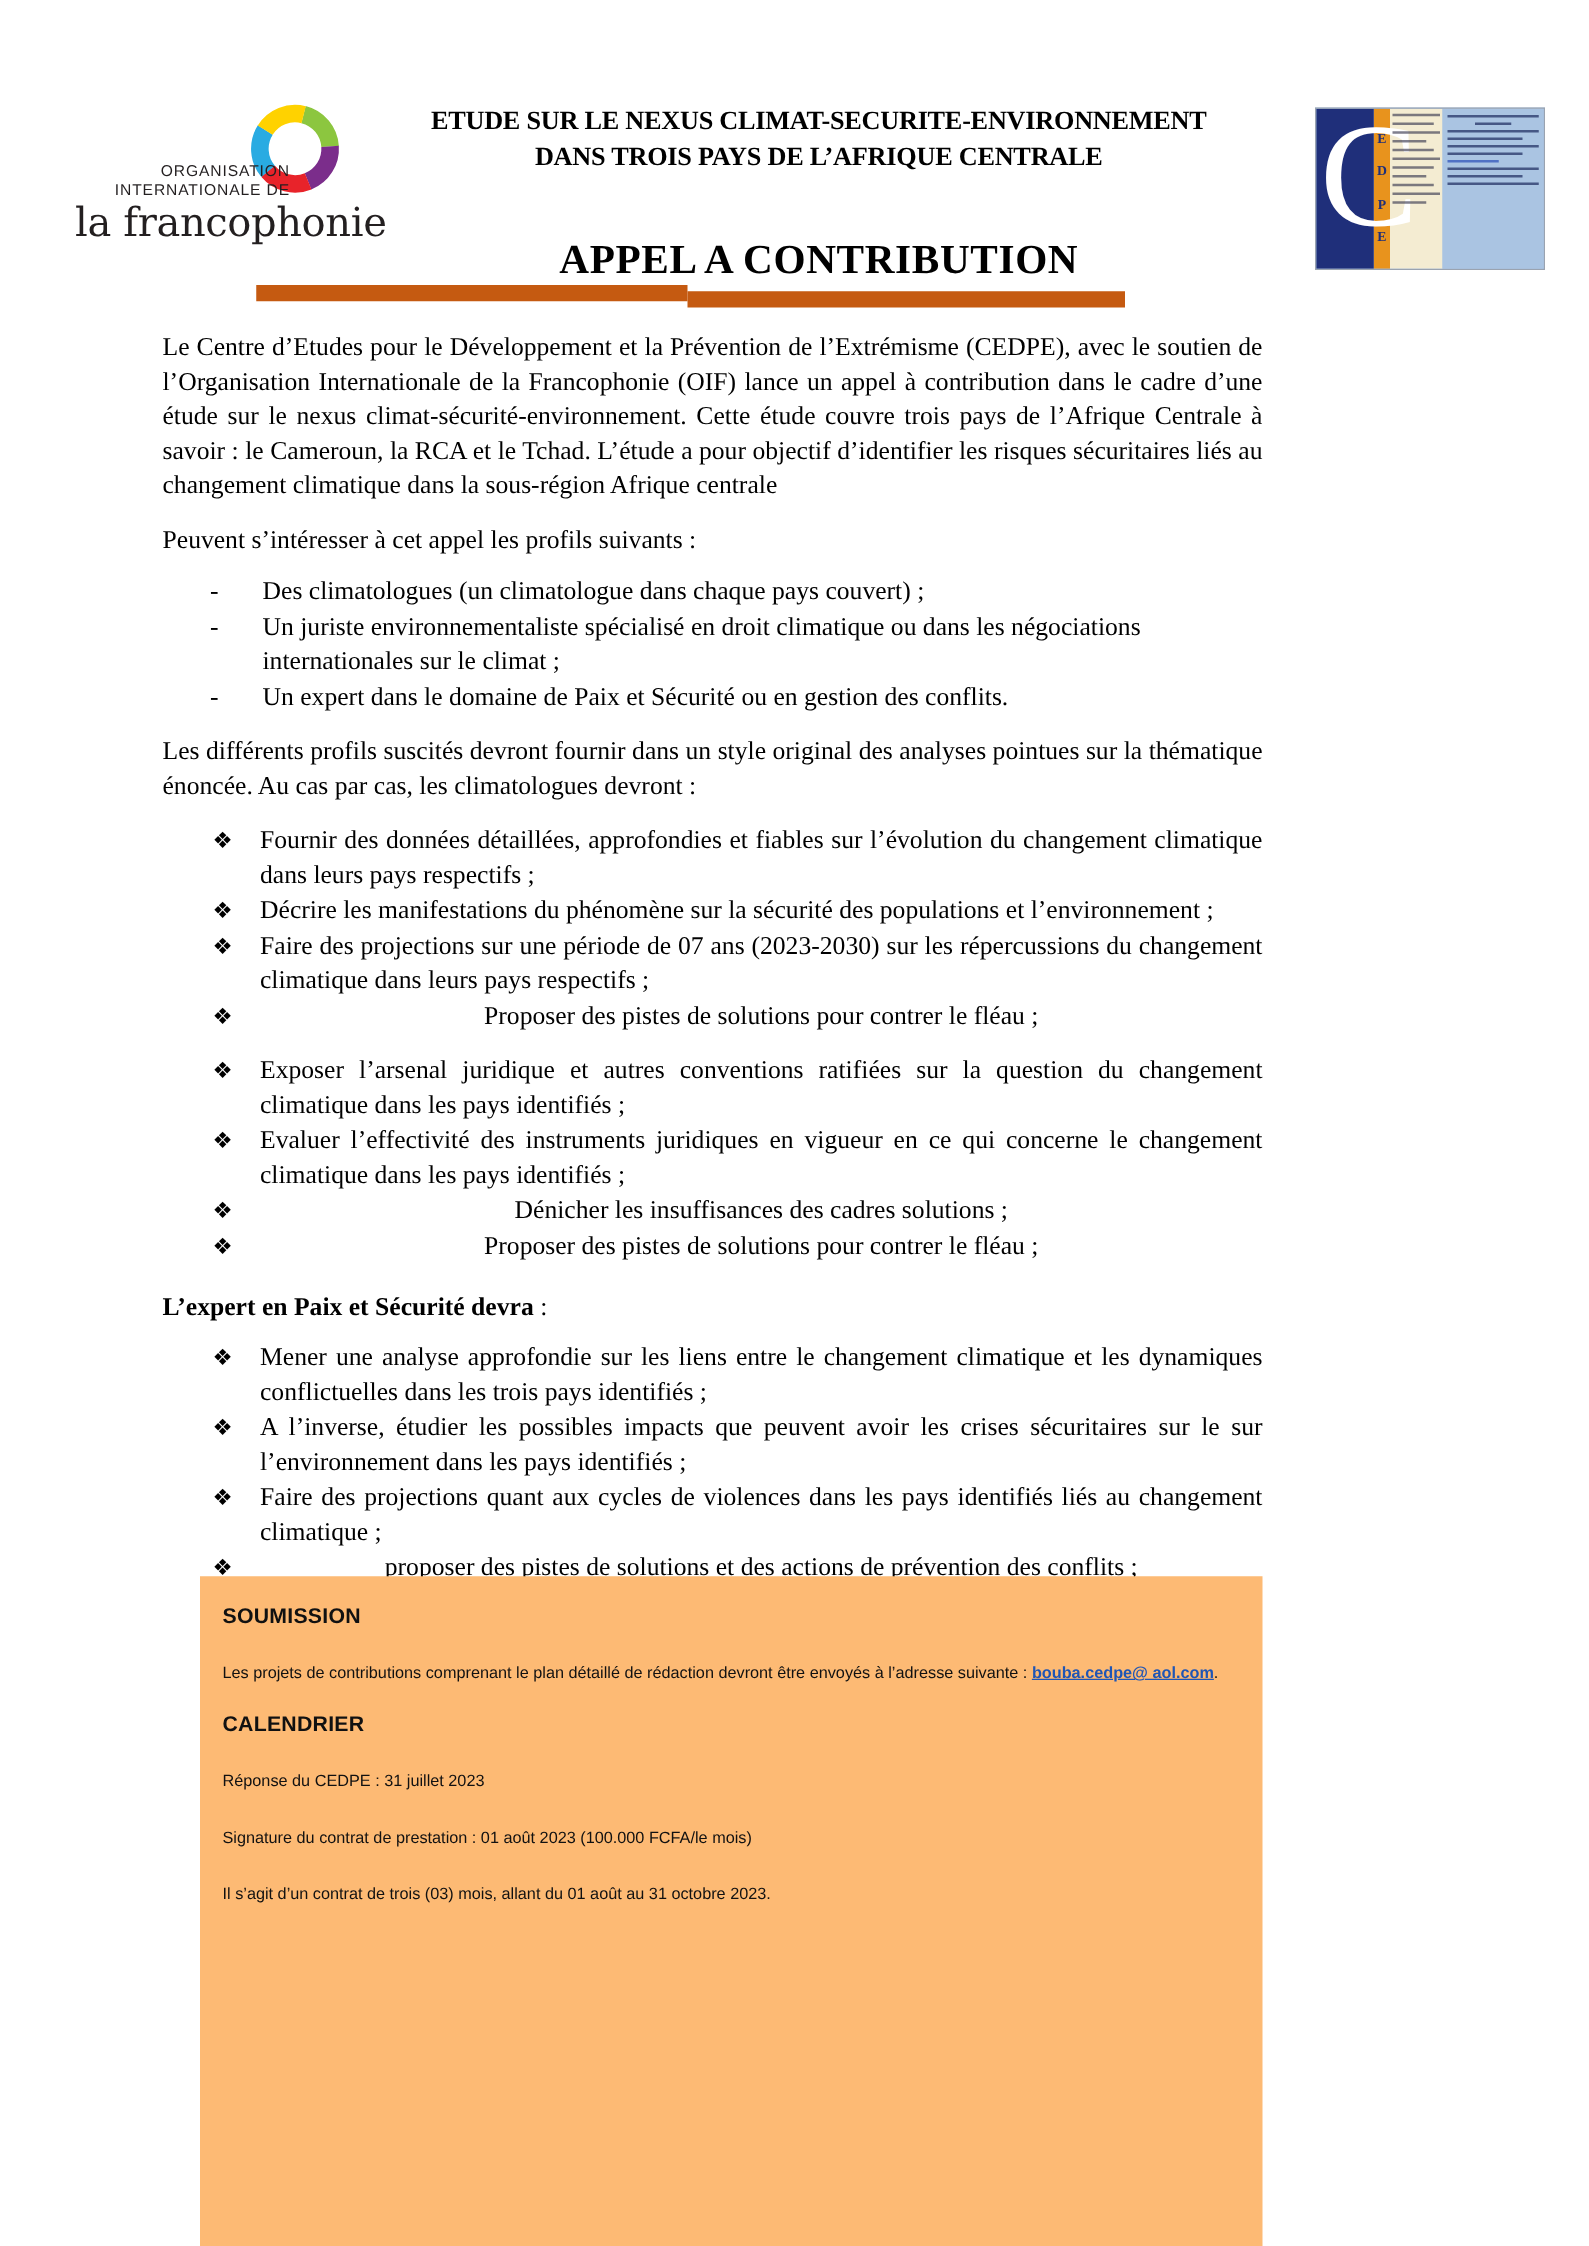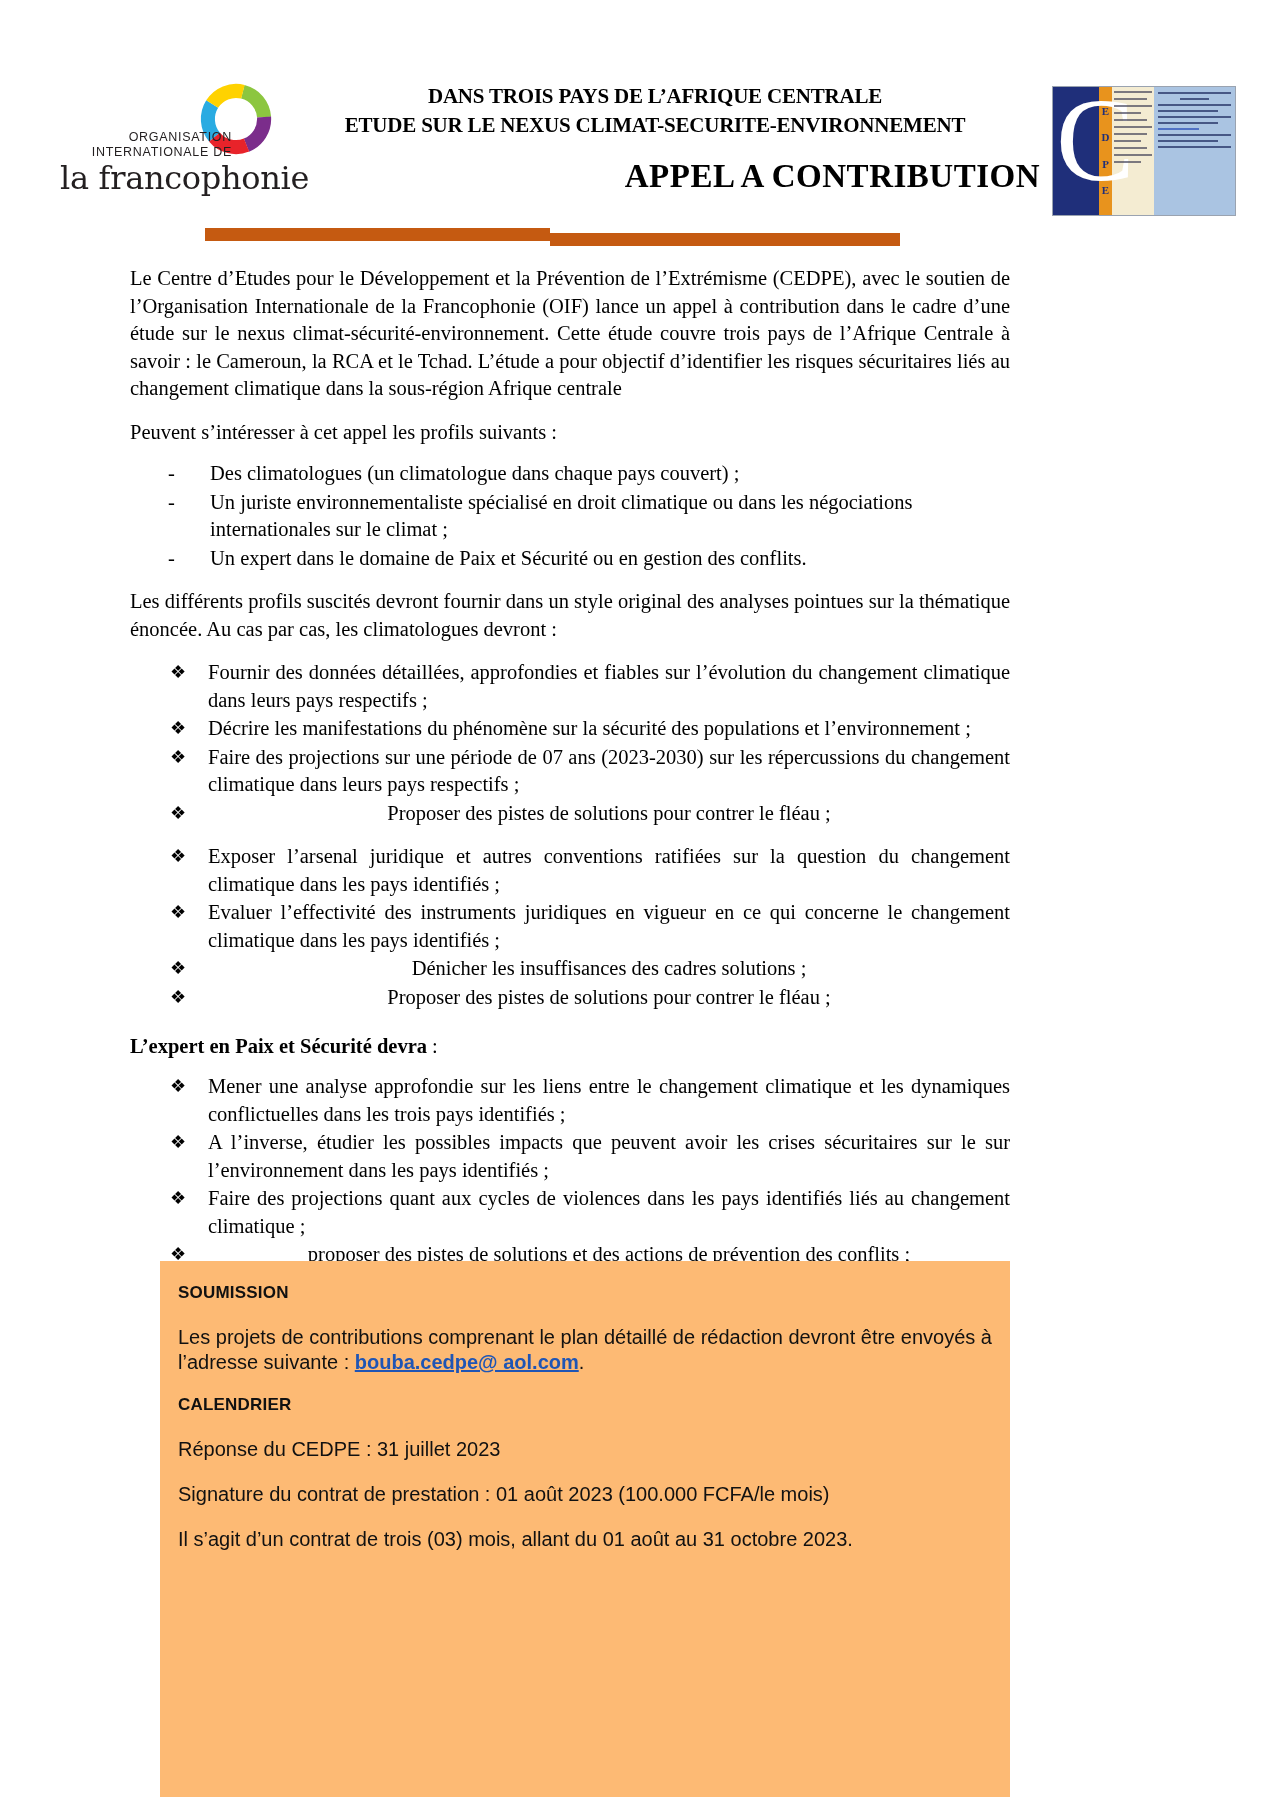--- a/index.html
+++ b/index.html
@@ -76,26 +76,25 @@
   }
   .doc-title-line {
     font-family: "Liberation Serif", "DejaVu Serif", serif;
     font-weight: bold;
     font-size: 21px;
     line-height: 29px;
     letter-spacing: -0.2px;
     white-space: nowrap;
   }
   .doc-subtitle {
-    margin-top: 18px;
+    margin-top: 50px;
     font-family: "Liberation Serif", "DejaVu Serif", serif;
     font-weight: bold;
     font-size: 33px;
     letter-spacing: 0.5px;
-    text-align: right;
   }
 
   
   .cedpe-logo {
     position: absolute;
     left: 1052px;
     top: 86px;
     width: 184px;
     height: 130px;
     border: 1px solid #9aa3b0;
@@ -286,21 +285,21 @@
   .callout h4 {
     margin: 0 0 22px 0;
     font-size: 17px;
     font-weight: bold;
     letter-spacing: .2px;
     color: #111111;
   }
   .callout h4.second { }
   .callout p {
     margin: 0 0 20px 0;
-    font-size: 20px;
+    font-size: 13px;
     line-height: 25px;
     color: #111111;
     text-align: justify;
     text-justify: inter-word;
   }
   .callout p.plain { text-align: left; }
   .callout a.mail {
     color: #1f55b5;
     font-weight: bold;
     text-decoration: underline;
@@ -322,22 +321,22 @@
       </g>
     </svg>
     <div class="oif-words">
       <div class="oif-line1">ORGANISATION</div>
       <div class="oif-line2">INTERNATIONALE DE</div>
     </div>
     <div class="oif-brand">la francophonie</div>
   </div>
 
   <div class="title-block">
+    <div class="doc-title-line">ETUDE SUR LE NEXUS CLIMAT-SECURITE-ENVIRONNEMENT</div>
     <div class="doc-title-line">DANS TROIS PAYS DE L’AFRIQUE CENTRALE</div>
-    <div class="doc-title-line">ETUDE SUR LE NEXUS CLIMAT-SECURITE-ENVIRONNEMENT</div>
     <div class="doc-subtitle">APPEL A CONTRIBUTION</div>
   </div>
 
   <div class="cedpe-logo">
     <div class="cedpe-blue">
       <span class="cedpe-c">C</span>
     </div>
     <div class="cedpe-orange">
       <span>E</span>
       <span>D</span>

